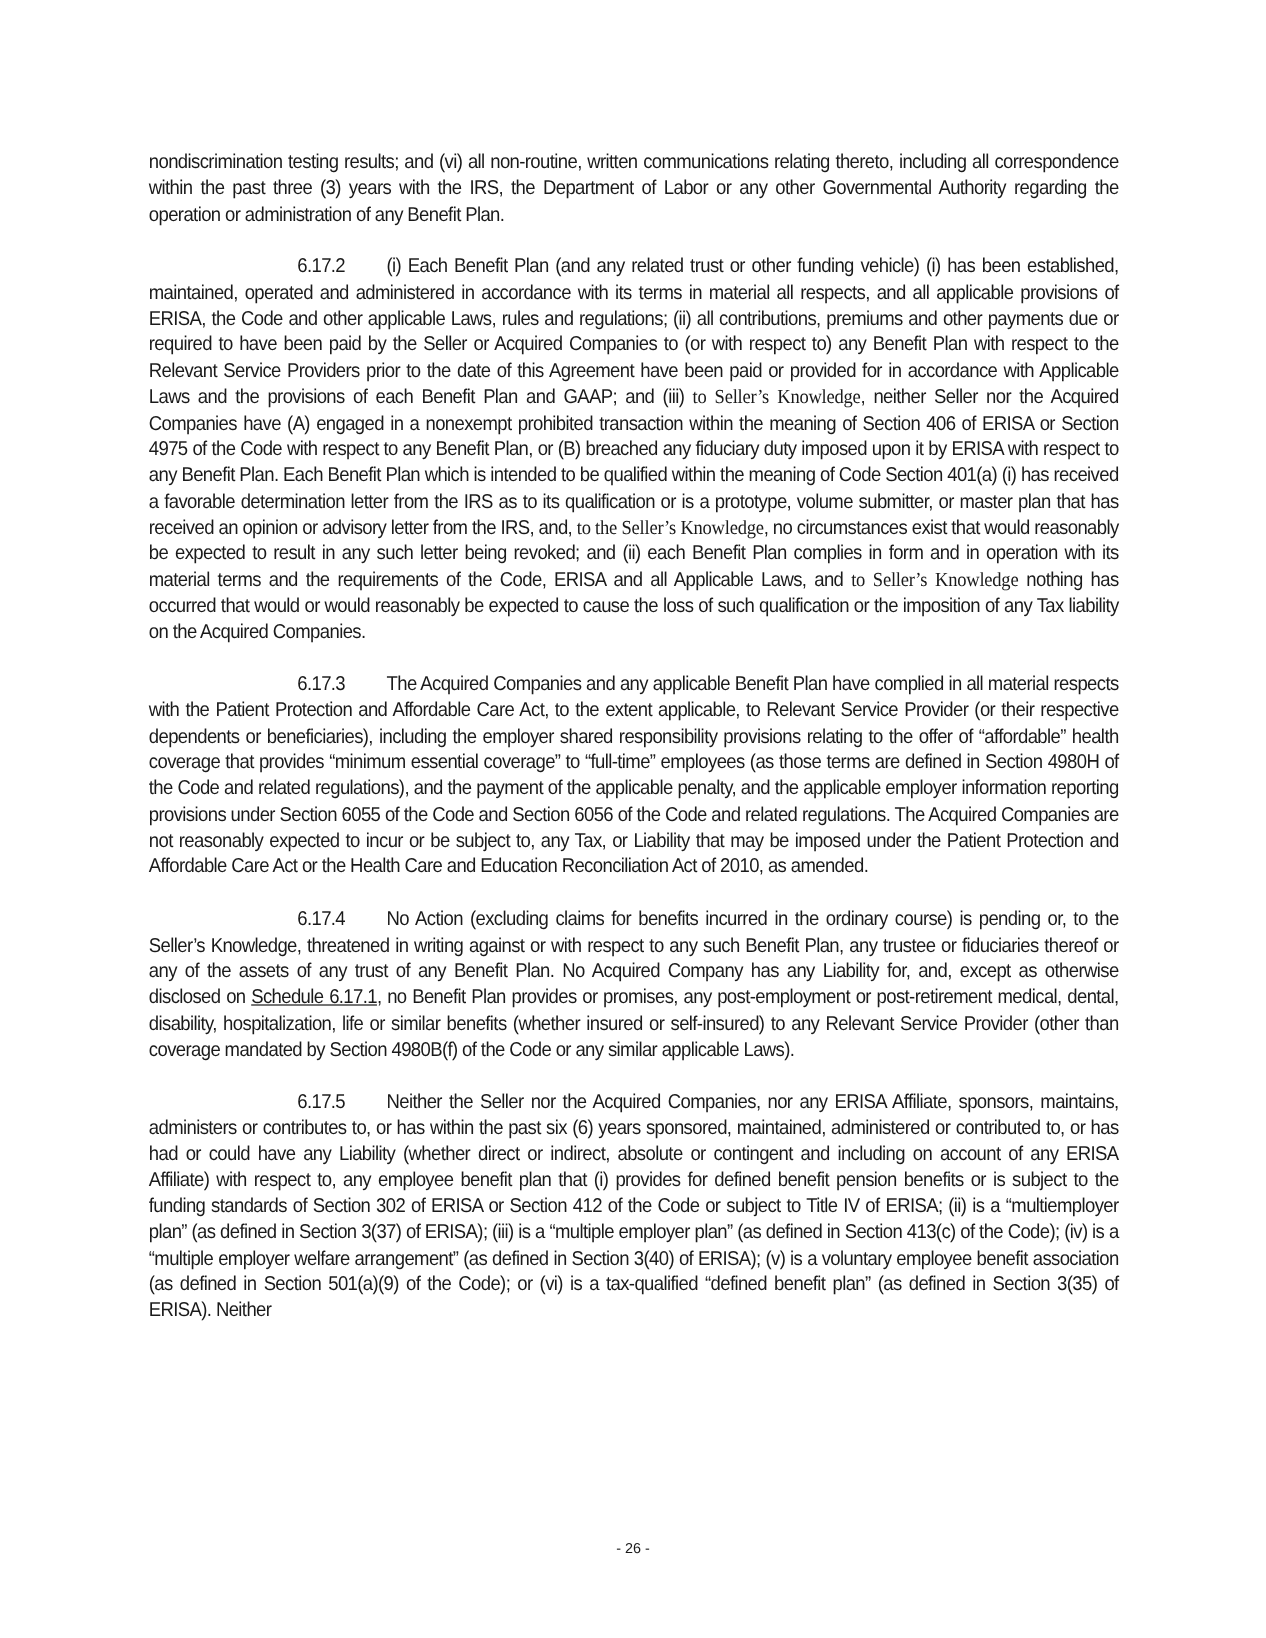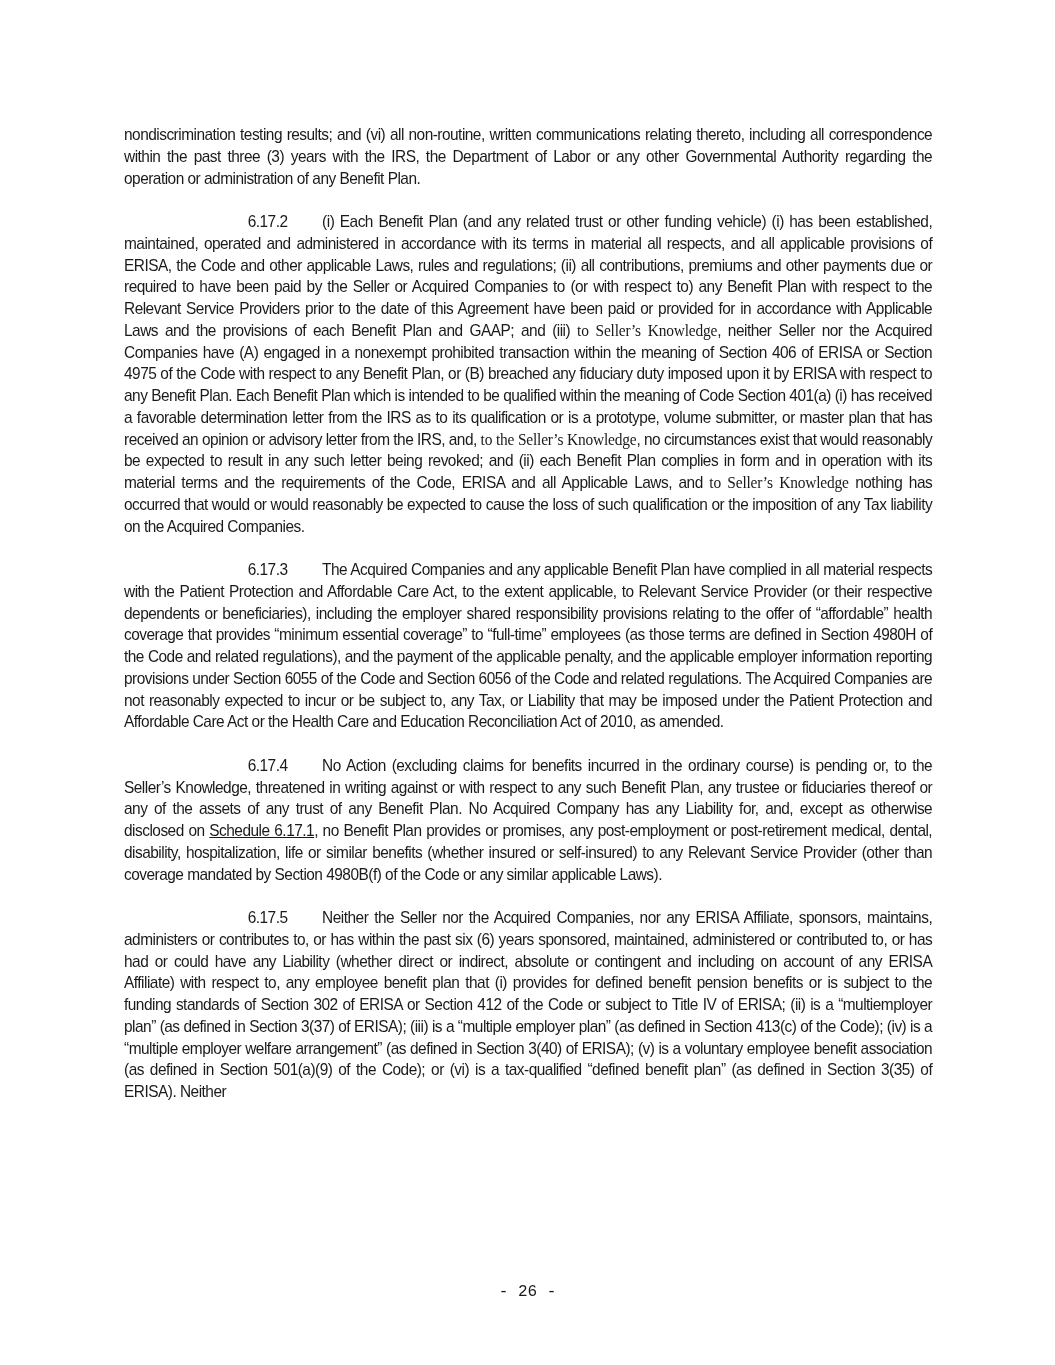--- a/index.html
+++ b/index.html
@@ -11,21 +11,21 @@
       letter-spacing: -0.55px;
       transform: scaleX(0.93); transform-origin: left top;
     }
     .page .inner { width: 869px; }
     p { margin: 0 0 21.75px 0; text-align: justify; }
     .num { display: inline-block; padding-left: 133px; width: 80px; }
     .serif { font-family: "Liberation Serif", serif; letter-spacing: -0.2px; }
     .u { text-decoration: underline; }
     .footer {
       position: absolute; top: 1283px; left: 0; width: 1055px; text-align: center;
-      font-family: Liberation Mono, monospace; font-size: 16px; color: #1a1a1a;
+      font-family: Liberation Sans, sans-serif; font-size: 12px; color: #1a1a1a;
     }
   </style>
 </head>
 <body>
 
 <div class="page">
   <div class="inner">
     <p>
       <span>nondiscrimination testing results; and (vi) all non-routine, written communications relating thereto, including all correspondence within the past three (3) years with the IRS, the Department of Labor or any other Governmental Authority regarding the operation or administration of any Benefit Plan.</span>
     </p>

